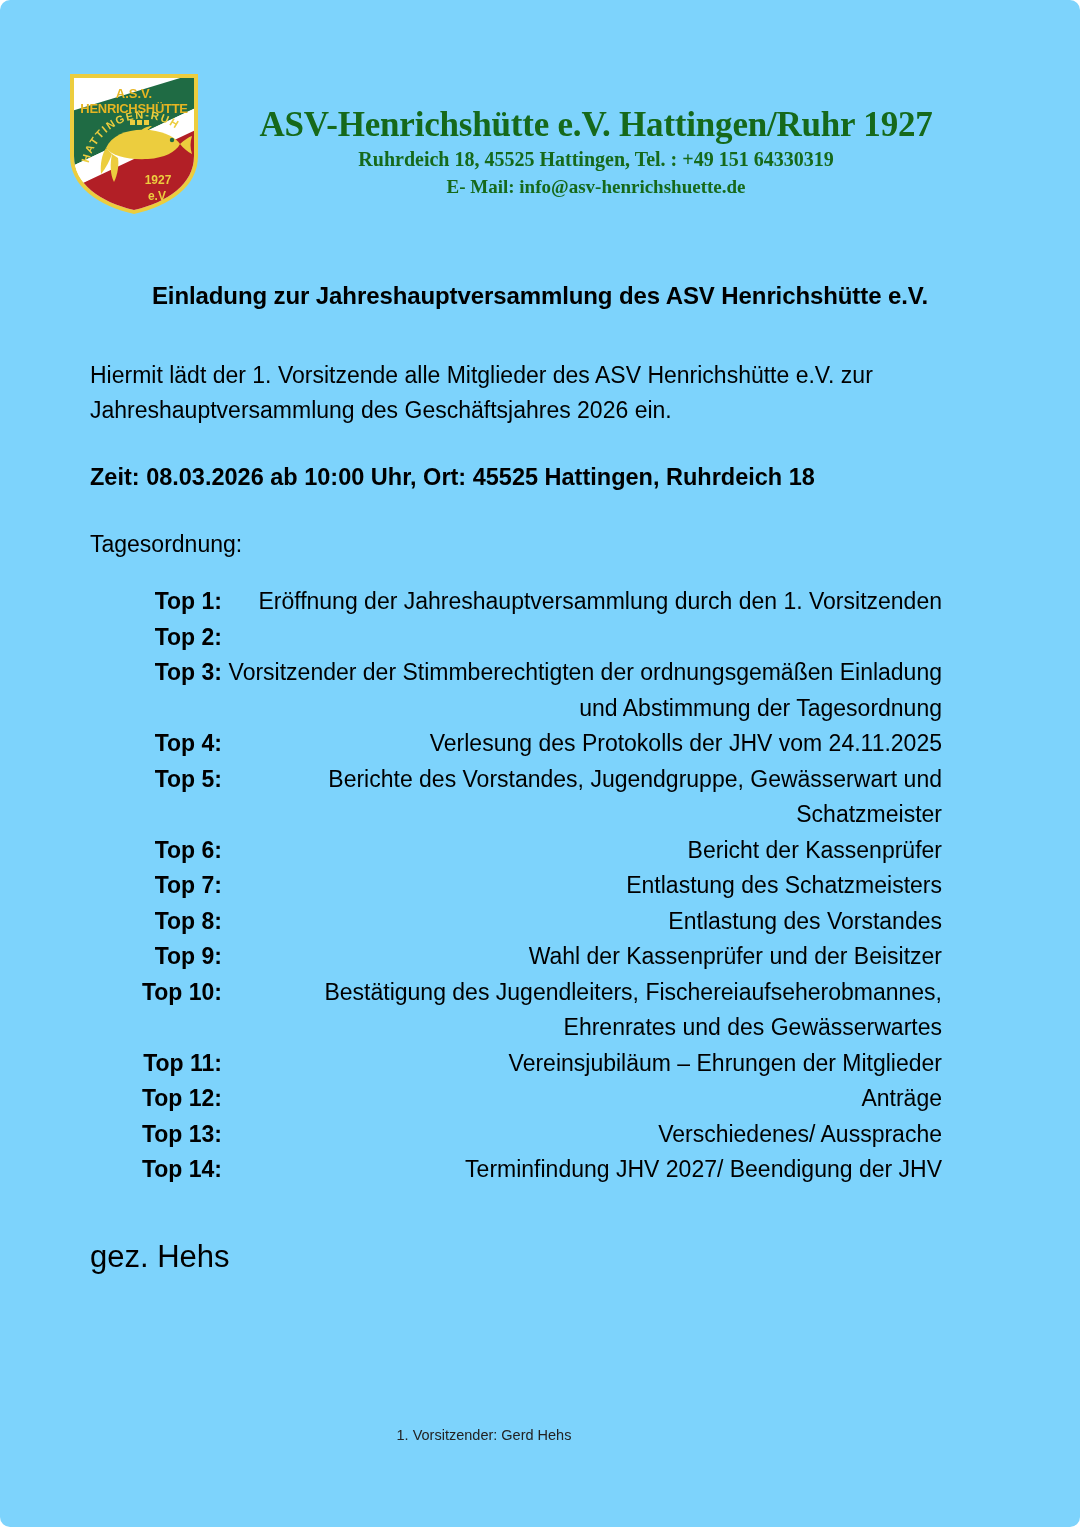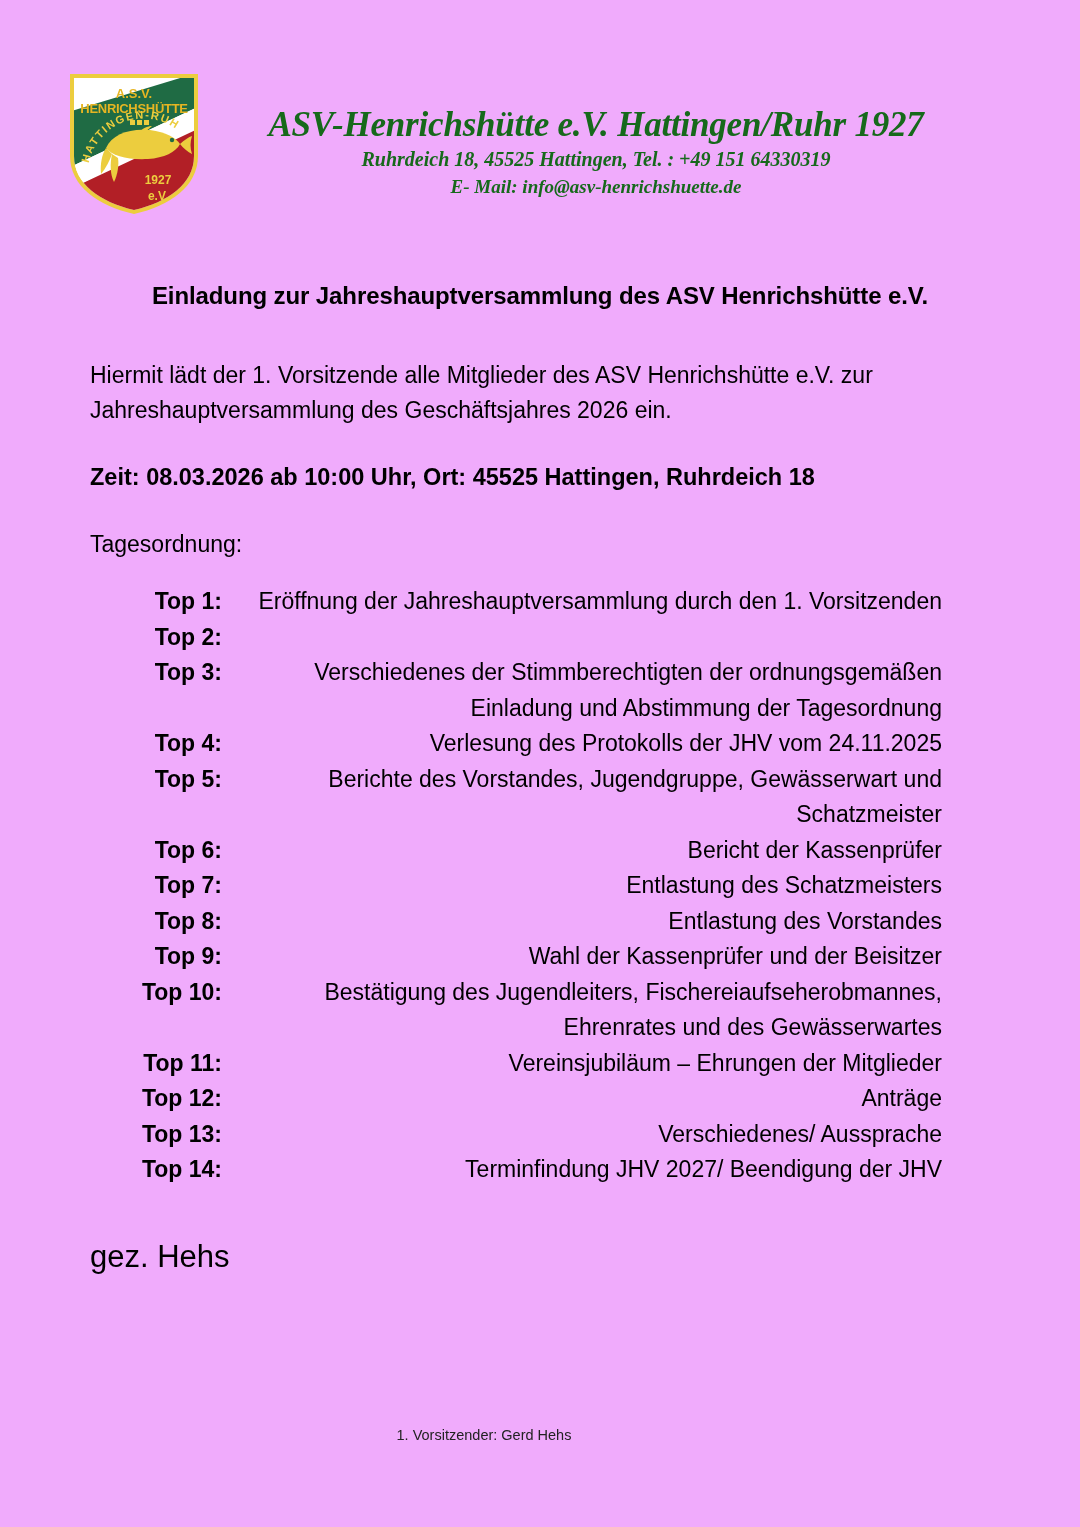--- a/index.html
+++ b/index.html
@@ -14,21 +14,22 @@
     position: relative;
     font-family: "Liberation Sans", "DejaVu Sans", sans-serif;
     color: #000000;
     overflow: hidden;
   }
 
   .page {
     position: relative;
     width: 1080px;
     height: 1527px;
-    background: #f0abfc;
+    background: #7dd3fc;
+    border-radius: 10px;
   }
 
   
   .letterhead {
     position: absolute;
     left: 0;
     top: 0;
     width: 1080px;
     height: 230px;
   }
@@ -43,21 +44,20 @@
   .logo-wrap svg { display: block; }
 
   .letterhead-text {
     position: absolute;
     left: 196px;
     top: 104px;
     width: 800px;
     text-align: center;
     color: #16691b;
     font-family: "Liberation Serif", "DejaVu Serif", serif;
-    font-style: italic;
     font-weight: bold;
   }
   .lh-line1 {
     font-size: 35px;
     line-height: 41px;
     letter-spacing: -0.2px;
     white-space: nowrap;
   }
   .lh-line2 {
     font-size: 20px;
@@ -222,21 +222,21 @@
     <ul class="agenda">
       <li class="agenda-row">
         <span class="agenda-label">Top 1:</span>
         <span class="agenda-text">Eröffnung der Jahreshauptversammlung durch den 1. Vorsitzenden</span>
       </li>
       <li class="agenda-row">
         <span class="agenda-label">Top 2:</span>
       </li>
       <li class="agenda-row">
         <span class="agenda-label">Top 3:</span>
-        <span class="agenda-text">Verschiedenes der Stimmberechtigten der ordnungsgemäßen Einladung und Abstimmung der Tagesordnung</span>
+        <span class="agenda-text">Vorsitzender der Stimmberechtigten der ordnungsgemäßen Einladung und Abstimmung der Tagesordnung</span>
       </li>
       <li class="agenda-row">
         <span class="agenda-label">Top 4:</span>
         <span class="agenda-text">Verlesung des Protokolls der JHV vom 24.11.2025</span>
       </li>
       <li class="agenda-row">
         <span class="agenda-label">Top 5:</span>
         <span class="agenda-text">Berichte des Vorstandes, Jugendgruppe, Gewässerwart und Schatzmeister</span>
       </li>
       <li class="agenda-row">

